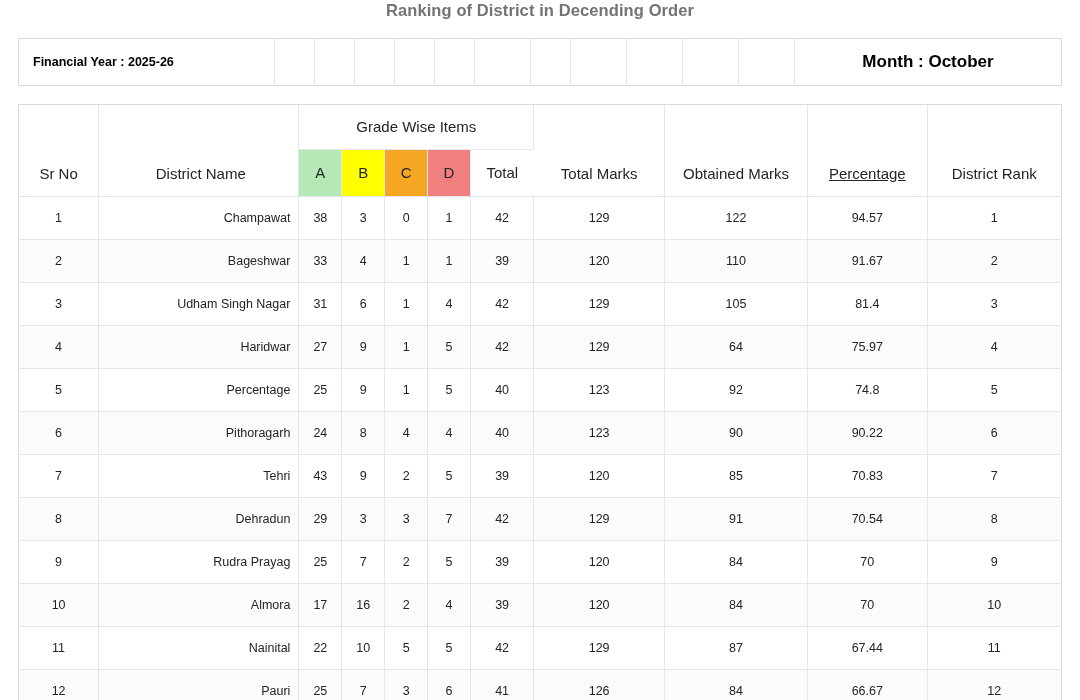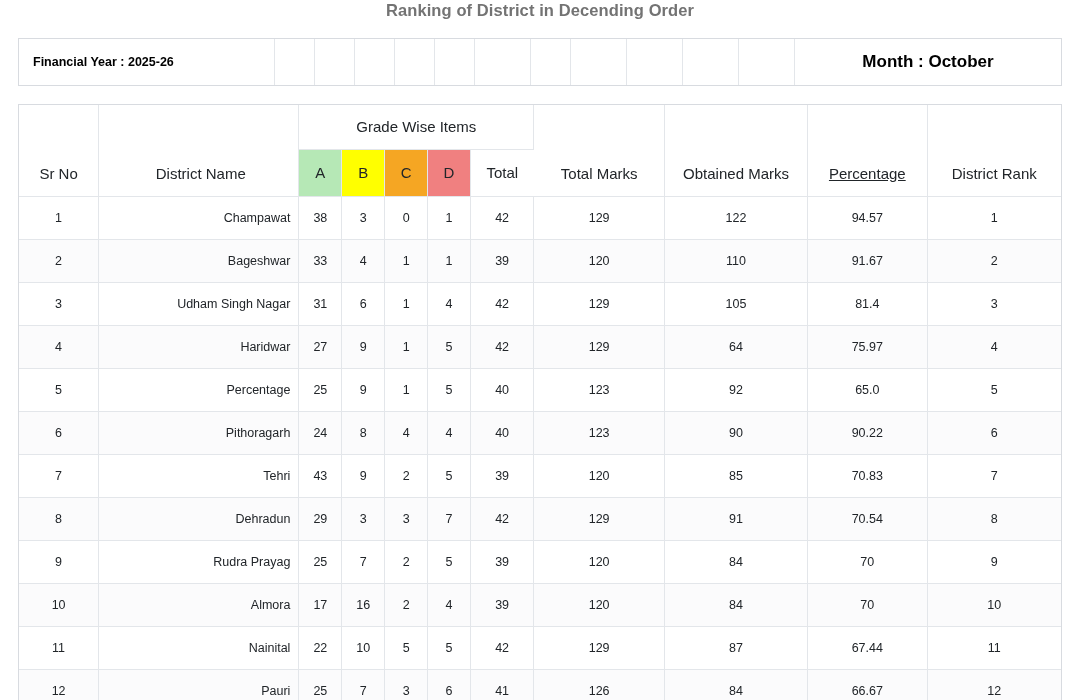--- a/index.html
+++ b/index.html
@@ -231,21 +231,21 @@
           <tr>
             <td>5</td>
             <td class="district">Percentage</td>
             <td>25</td>
             <td>9</td>
             <td>1</td>
             <td>5</td>
             <td>40</td>
             <td>123</td>
             <td>92</td>
-            <td>65.0</td>
+            <td>74.8</td>
             <td>5</td>
           </tr>
           <tr>
             <td>6</td>
             <td class="district">Pithoragarh</td>
             <td>24</td>
             <td>8</td>
             <td>4</td>
             <td>4</td>
             <td>40</td>

